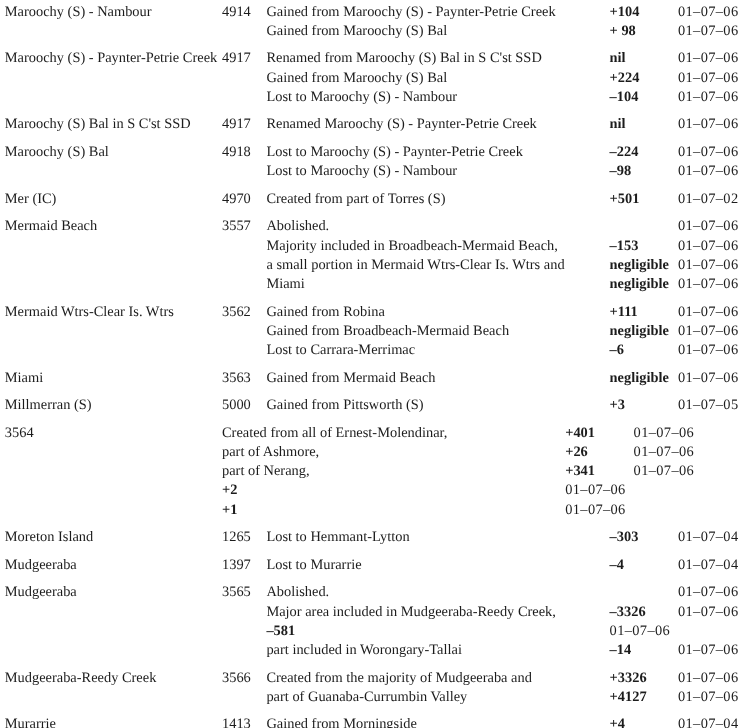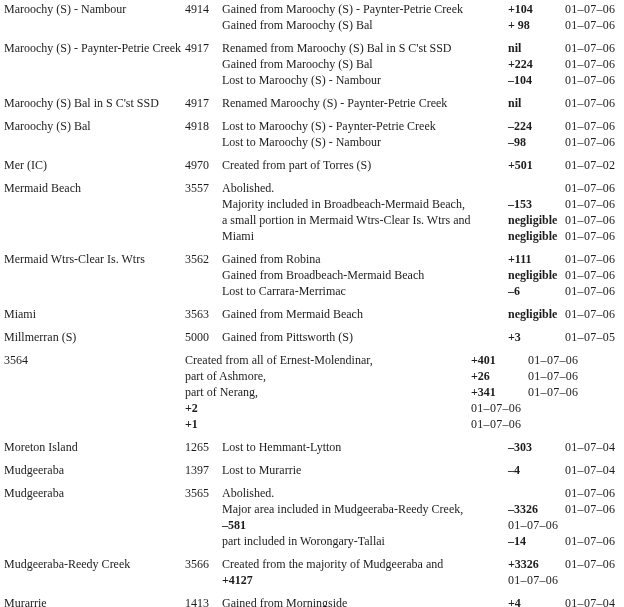--- a/index.html
+++ b/index.html
@@ -309,20 +309,21 @@
     <div class="name">Mudgeeraba-Reedy Creek</div>
     <div class="code">3566</div>
     <div class="lines">
   <div class="line">
     <div class="desc">Created from the majority of Mudgeeraba and</div>
     <div class="chg">+3326</div>
     <div class="date">01–07–06</div>
   </div>
 
   <div class="line">
+    <div class="desc">part of Guanaba-Currumbin Valley</div>
     <div class="chg">+4127</div>
     <div class="date">01–07–06</div>
   </div>
 </div>
   </div>
 
   <div class="group">
     <div class="name">Murarrie</div>
     <div class="code">1413</div>
     <div class="lines">

